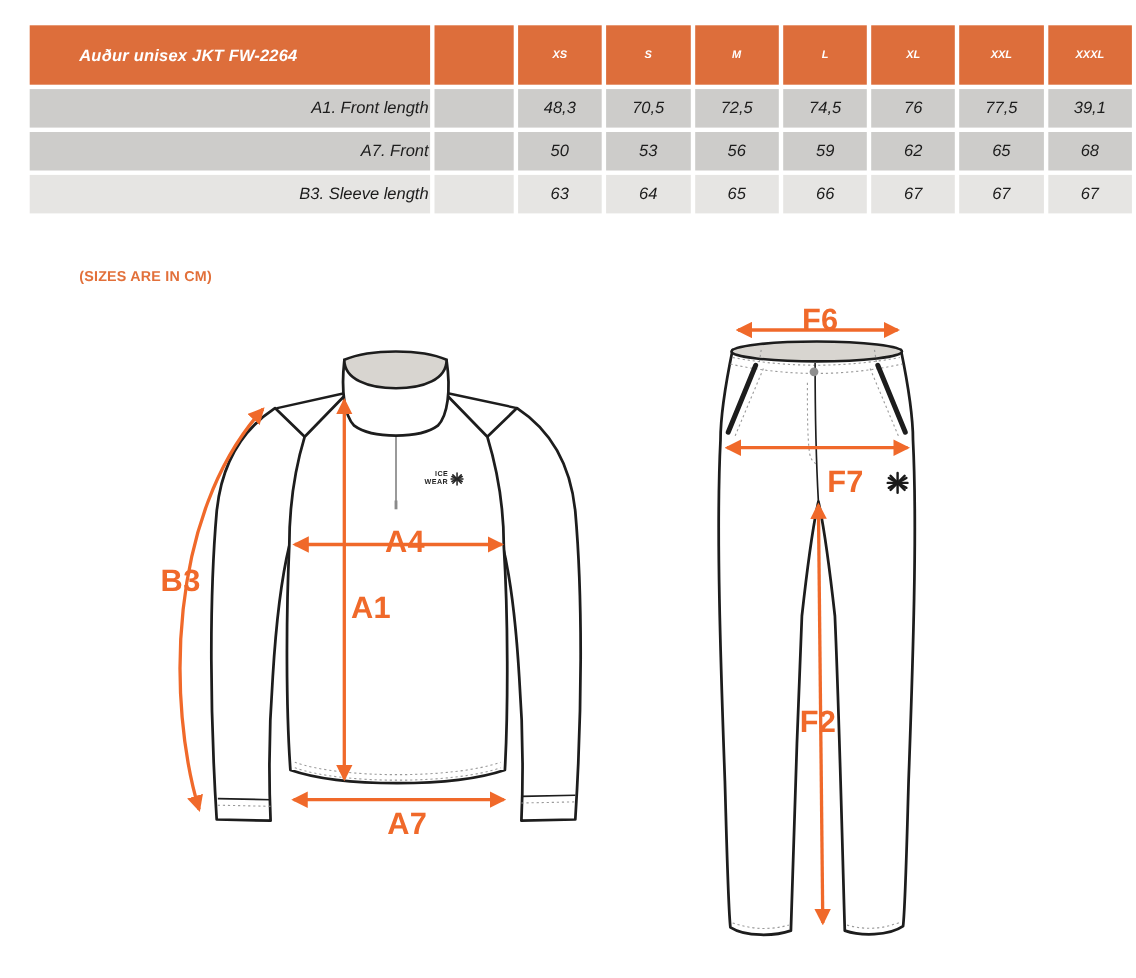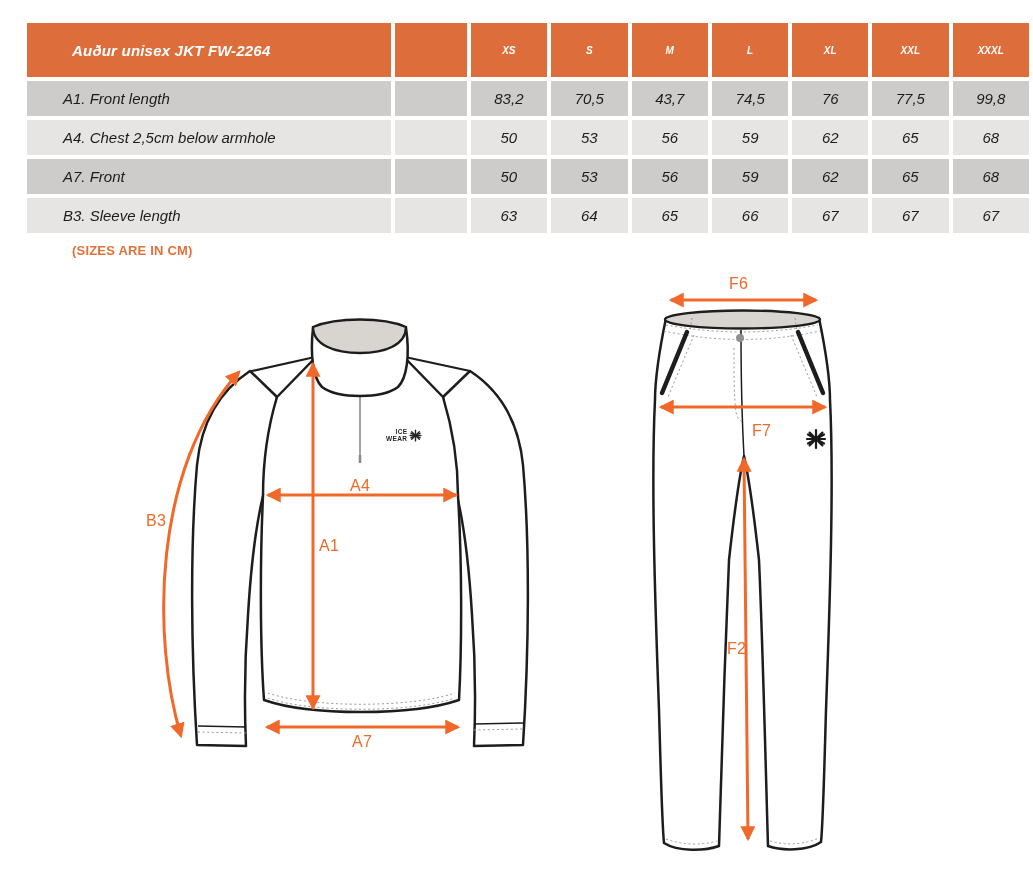--- a/index.html
+++ b/index.html
@@ -14,41 +14,41 @@
   
   table.size-table{position:absolute;left:23px;top:19px;border-collapse:separate;border-spacing:4px;table-layout:fixed;}
   .size-table td{margin:12px;font-style:italic;}
   .col-label{width:333px;}
   .col-gap{width:74px;}
   .col-size{width:77px;}
   .hdr td{background:var(--header_bg);color:#fff;font-weight:bold;height:52px;}
   .hdr .title-cell{font-size:15px;text-align:left;padding-left:45px;letter-spacing:.2px;}
   .hdr .size-cell{font-size:10px;text-align:center;}
   .r td{height:33px;font-size:15px;}
-  .r .label-cell{text-align:left;padding-left:36px;}
+  .r .label-cell{text-align:right;padding-left:36px;}
   .r .val-cell{text-align:center;}
   .r.dark td{background:var(--row_dark);}
   .r.light td{background:var(--row_light);}
 
   .sizes-note{position:absolute;left:72px;top:243px;font-size:13px;font-weight:bold;color:var(--note_color);letter-spacing:.2px;}
 
   
   svg.diagram{position:absolute;left:0;top:0;width:1033px;height:889px;}
   .outline{fill:#fff;stroke:var(--line);stroke-width:2.5;stroke-linejoin:round;}
   .seam{fill:none;stroke:var(--line);stroke-width:2.2;stroke-linecap:round;}
   .seamthin{fill:none;stroke:var(--line);stroke-width:1.5;}
   .zip{fill:none;stroke:#858585;stroke-width:1.5;}
   .stitch{fill:none;stroke:#9a9a9a;stroke-width:1;stroke-dasharray:2 2.6;}
   .grayfill{fill:var(--fill_gray);stroke:var(--line);stroke-width:2.4;}
   .dim{fill:none;stroke:var(--accent);stroke-width:3;}
   .pocket{fill:none;stroke:var(--line);stroke-width:4.5;stroke-linecap:round;}
   .spoke{stroke:#1a1a1a;stroke-width:2.2;stroke-linecap:round;}
   .btn{fill:#8f8f8f;}
 
-  .dim-label{position:absolute;font-size:16px;font-weight:normal;color:var(--accent);letter-spacing:.3px;}
+  .dim-label{position:absolute;font-size:28px;font-weight:bold;color:var(--accent);letter-spacing:.3px;}
   .jacket-logo{position:absolute;left:386px;top:429px;display:flex;align-items:center;gap:2px;}
   .jacket-logo .txt{font-size:6.5px;line-height:6.5px;font-weight:bold;color:#262626;text-align:right;letter-spacing:.4px;}
 </style>
 </head>
 <body>
 
 <div id="page">
 
   <table class="size-table">
     <tbody>
@@ -59,38 +59,27 @@
       <td class="col-size size-cell">S</td>
       <td class="col-size size-cell">M</td>
       <td class="col-size size-cell">L</td>
       <td class="col-size size-cell">XL</td>
       <td class="col-size size-cell">XXL</td>
       <td class="col-size size-cell">XXXL</td>
     </tr>
     <tr class="r dark">
       <td class="label-cell">A1. Front length</td>
       <td></td>
-      <td class="val-cell">83,2</td>
+      <td class="val-cell">48,3</td>
       <td class="val-cell">70,5</td>
-      <td class="val-cell">43,7</td>
+      <td class="val-cell">72,5</td>
       <td class="val-cell">74,5</td>
       <td class="val-cell">76</td>
       <td class="val-cell">77,5</td>
-      <td class="val-cell">99,8</td>
-    </tr>
-    <tr class="r light">
-      <td class="label-cell">A4. Chest 2,5cm below armhole</td>
-      <td></td>
-      <td class="val-cell">50</td>
-      <td class="val-cell">53</td>
-      <td class="val-cell">56</td>
-      <td class="val-cell">59</td>
-      <td class="val-cell">62</td>
-      <td class="val-cell">65</td>
-      <td class="val-cell">68</td>
+      <td class="val-cell">39,1</td>
     </tr>
     <tr class="r dark">
       <td class="label-cell">A7. Front</td>
       <td></td>
       <td class="val-cell">50</td>
       <td class="val-cell">53</td>
       <td class="val-cell">56</td>
       <td class="val-cell">59</td>
       <td class="val-cell">62</td>
       <td class="val-cell">65</td>

